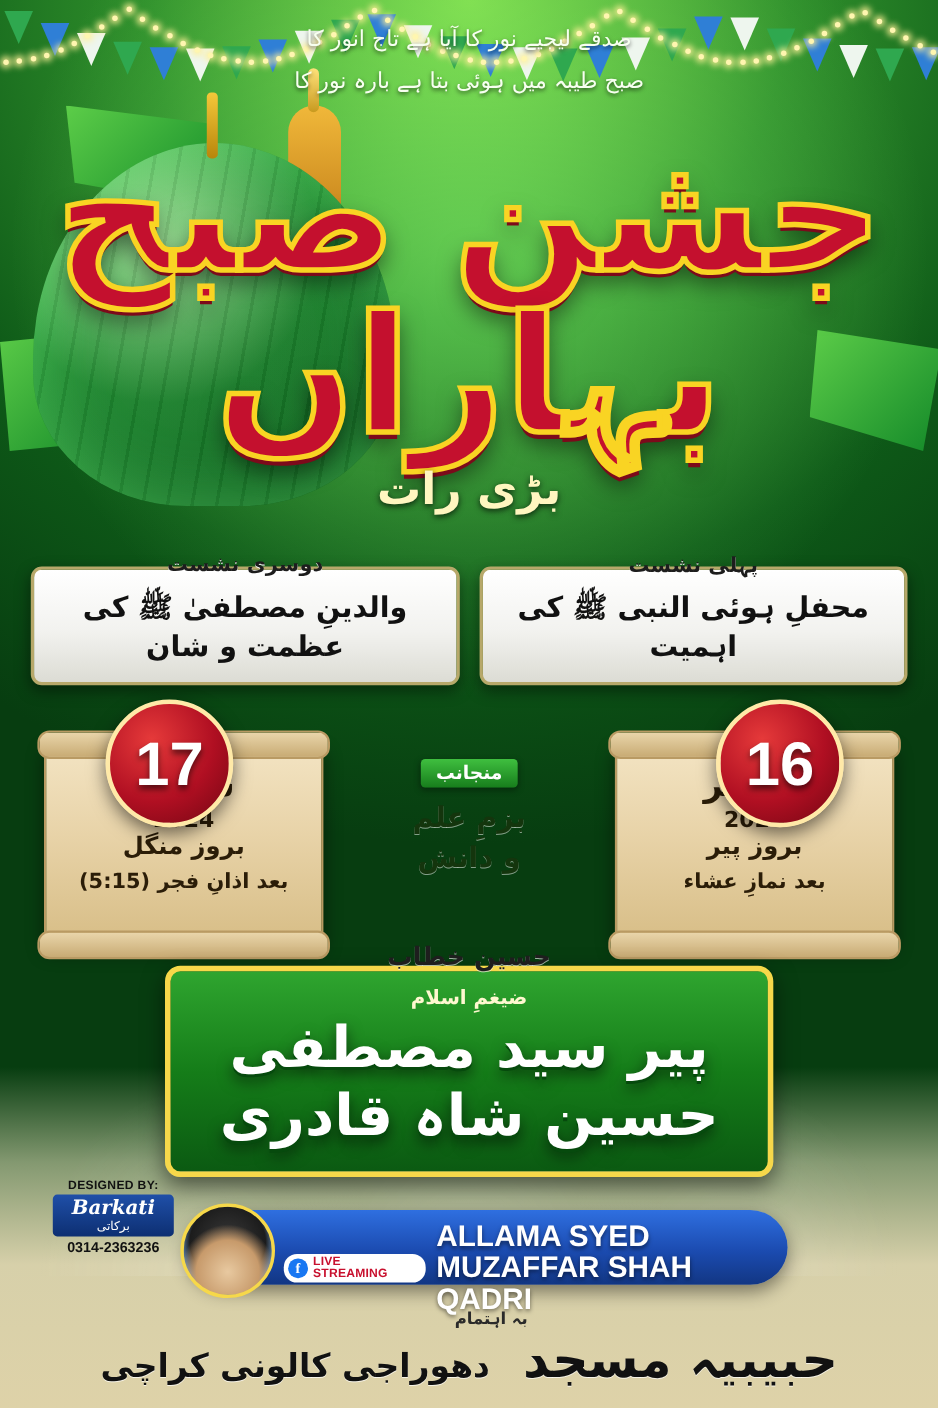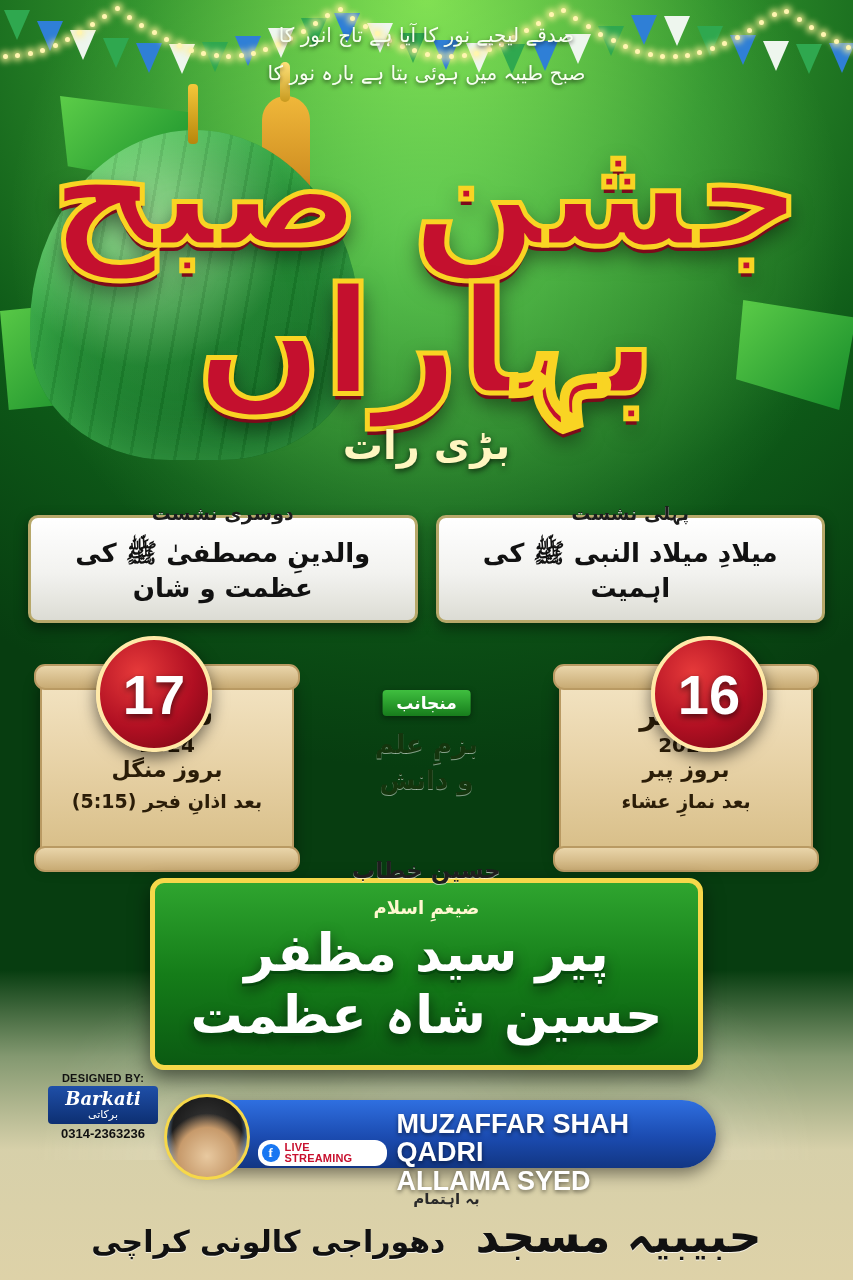--- a/index.html
+++ b/index.html
@@ -605,21 +605,21 @@
   </div>
 
   <div class="title-wrap">
     <div class="title-main">جشن صبح بہاراں</div>
     <div class="title-sub">بڑی رات</div>
   </div>
 
   <div class="sessions">
     <div class="session">
       <div class="label">پہلی نشست</div>
-      <div class="text">میلادِ میلاد النبی ﷺ کی اہمیت</div>
+      <div class="text">محفلِ ہوئی النبی ﷺ کی اہمیت</div>
     </div>
     <div class="session">
       <div class="label">دوسری نشست</div>
       <div class="text">والدینِ مصطفیٰ ﷺ کی عظمت و شان</div>
     </div>
   </div>
 
   <div class="scrolls">
 
     <div class="scroll right">
@@ -645,42 +645,42 @@
     <div class="center-tag">
       <div class="pill">منجانب</div>
       <div class="big">بزمِ علم</div>
       <div class="big" style="margin-top:0;">و دانش</div>
     </div>
   </div>
 
   <div class="speaker-panel">
     <div class="speaker-khitab">حسین خطاب</div>
     <div class="speaker-title">ضیغمِ اسلام</div>
-    <div class="speaker-name">پیر سید مظفر حسین شاہ عظمت</div>
+    <div class="speaker-name">پیر سید مصطفی حسین شاہ قادری</div>
   </div>
 
   <div class="designed">
     <div class="dlabel">DESIGNED BY:</div>
     <div class="dbox">
       <div class="dname">Barkati</div>
       <div class="durdu">برکاتی</div>
     </div>
     <div class="dphone">0314-2363236</div>
   </div>
 
   <div class="livebar">
     <div class="live-photo"></div>
     <div class="live-left">
       <div class="fb-badge">
         <span class="fb-circle">f</span>
         <span class="fb-text">LIVE STREAMING</span>
       </div>
       <div class="live-names">
+        <div>ALLAMA SYED</div>
         <div>MUZAFFAR SHAH QADRI</div>
-        <div>ALLAMA SYED</div>
       </div>
     </div>
   </div>
 
   <div class="venue">
     <div class="crest">بہ اہتمام</div>
     <div class="vname">
       <span>حبیبیہ مسجد</span>
       <span style="font-size:30px; margin-right:14px;text-align:center;">دھوراجی کالونی کراچی</span>
     </div>

